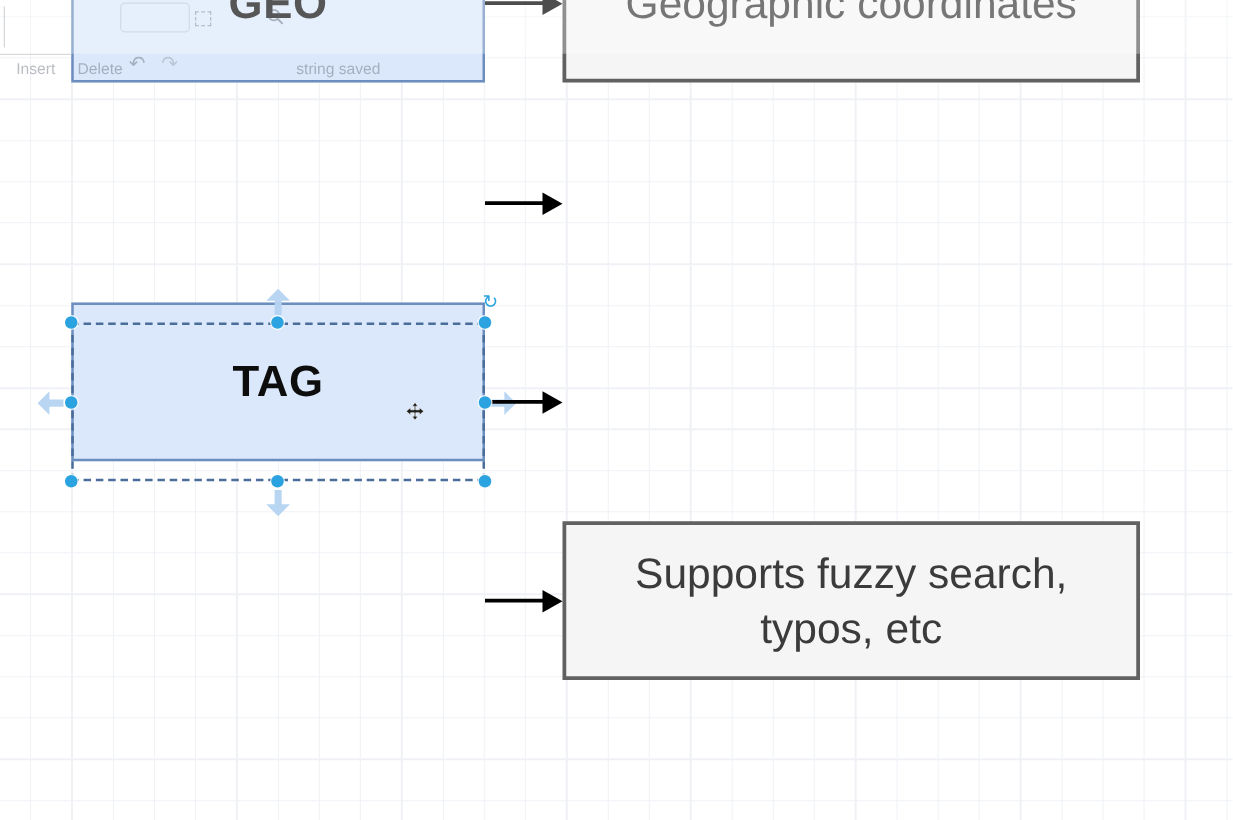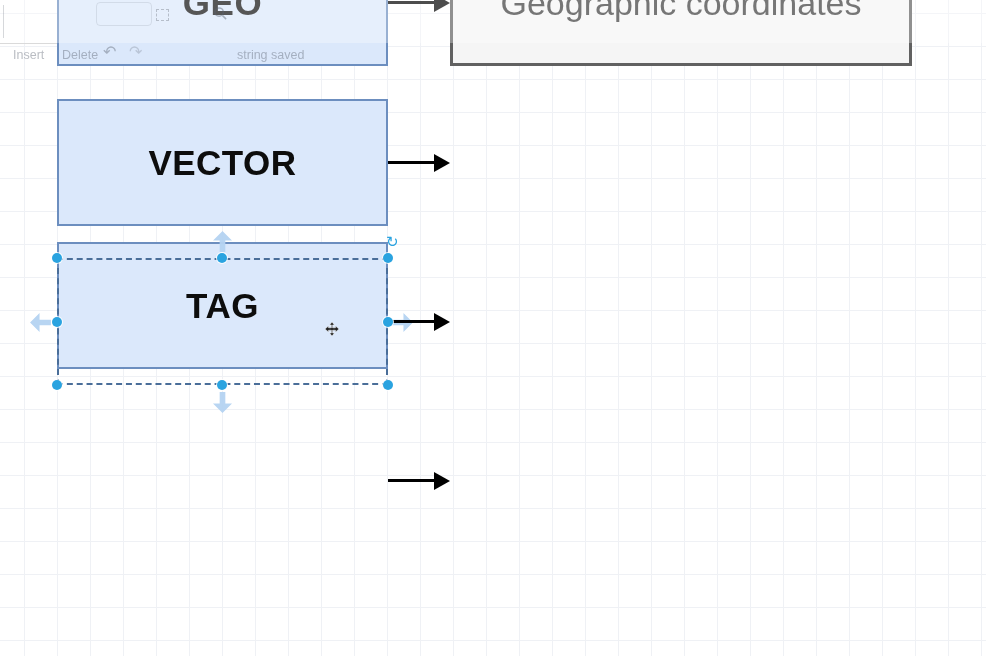--- a/index.html
+++ b/index.html
@@ -65,23 +65,20 @@
     <span class="lbl">GEO</span>
   </div>
   <div class="arrow" style="top:-6.5px">
     <div class="stem"></div>
     <div class="head"></div>
   </div>
   <div class="desc" style="top:-61px">
     <div class="txt">Geographic coordinates</div>
   </div>
 
-  <div class="node" style="top:99px">
-    <span class="lbl">VECTOR</span>
-  </div>
   <div class="arrow" style="top:153.5px">
     <div class="stem"></div>
     <div class="head"></div>
   </div>
 
   <div class="node" style="top:242px">
     <span class="lbl">TAG</span>
   </div>
   <div class="arrow" style="top:312.5px">
     <div class="stem"></div>
@@ -123,20 +120,23 @@
   <div class="cursor-move">
     <svg width="14" height="14" viewBox="0 0 24 24">
       <path d="M12 0 L16 5 H13 V10 H18 V7 L24 12 L18 17 V14 H13 V19 H16 L12 24 L8 19 H11 V14 H6 V17 L0 12 L6 7 V10 H11 V5 H8 Z" fill="#1f1f1f" stroke="#ffffff" stroke-width="0.8"></path>
     </svg>
   </div>
 
   <div class="arrow" style="top:471.5px">
     <div class="stem"></div>
     <div class="head"></div>
   </div>
+  <div class="desc" style="top:417px">
+    <div class="txt"><span>Supports fuzzy search,</span><br><span>typos, etc</span></div>
+  </div>
 
   <div class="toolbar">
     <div class="tb-divider"></div>
     <div class="tb-item" style="left:13px">Insert</div>
     <div class="tb-item" style="left:62px">Delete</div>
     <div class="tb-group"></div>
     <div class="tb-item tb-glyph" style="left:103px">↶</div>
     <div class="tb-item tb-glyph" style="left:129px;opacity:.25">↷</div>
     <div class="tb-select-icon"></div>
     <div class="tb-magnifier">

